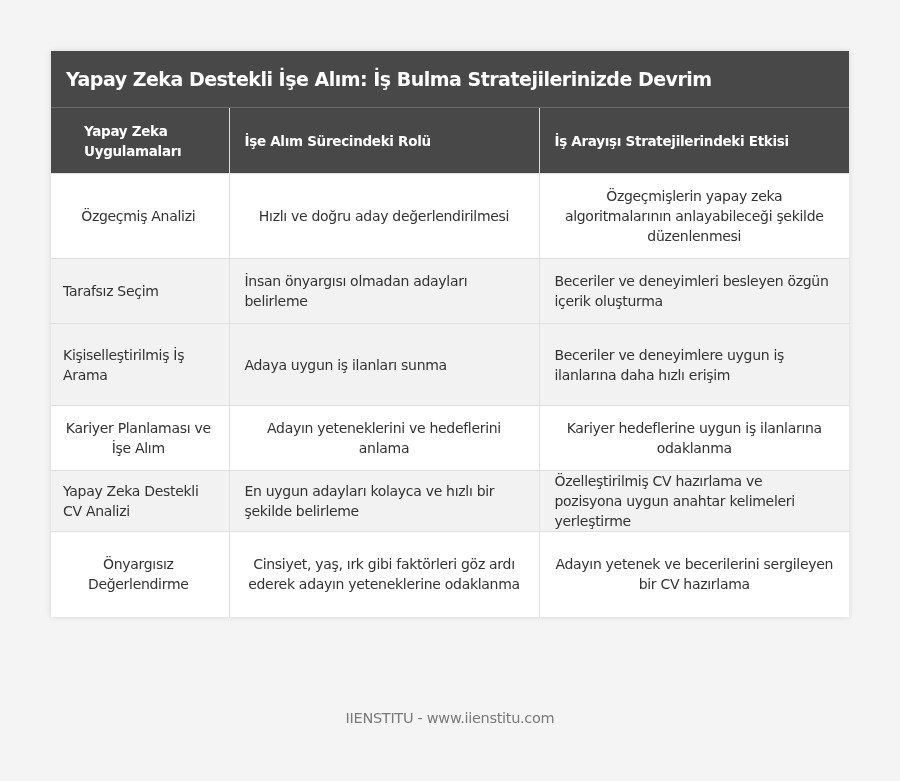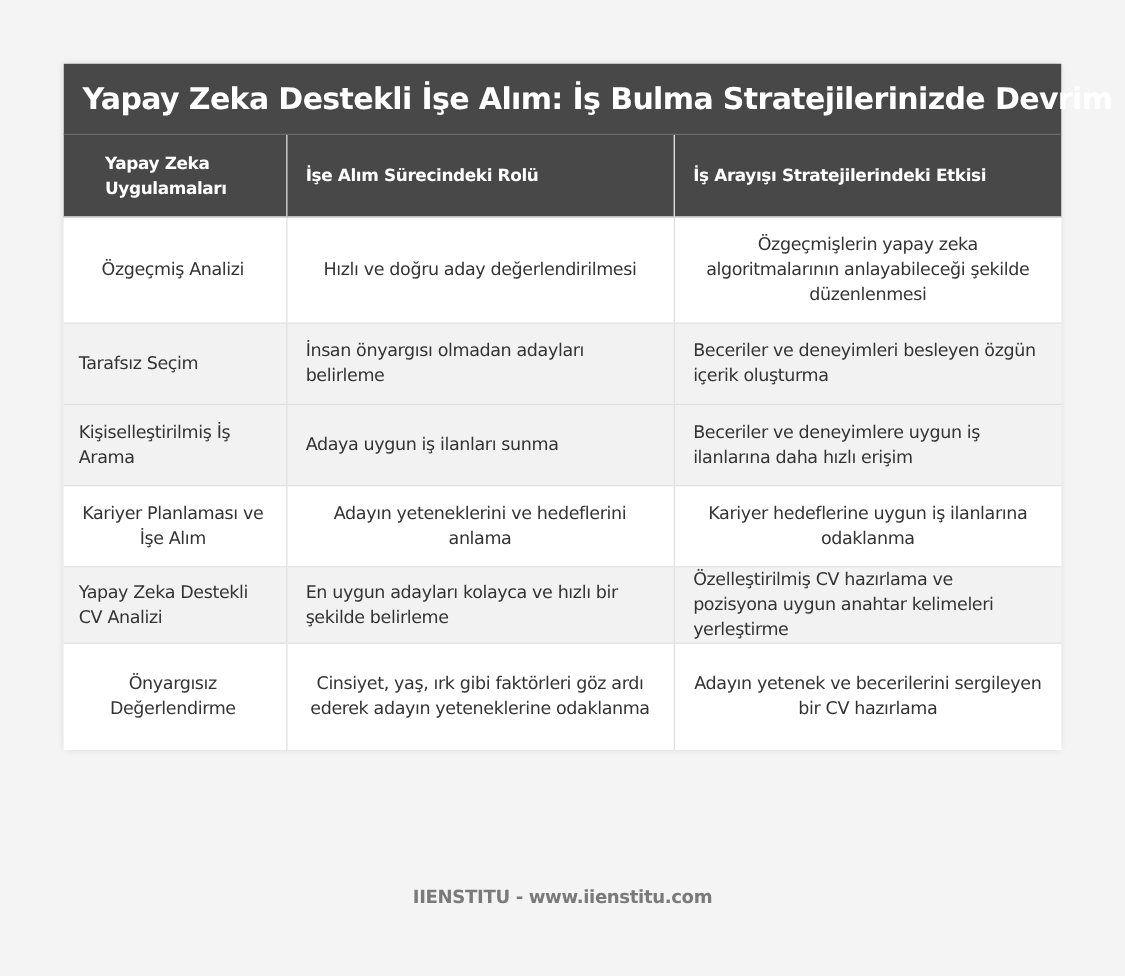--- a/index.html
+++ b/index.html
@@ -15,21 +15,21 @@
     left: 51px; top: 51px;
     width: 798px;
     background: #ffffff;
     box-shadow: 0 0 6px rgba(0,0,0,0.12);
   }
   .title-bar {
     height: 57px;
     background: #484848;
     color: #ffffff;
     font-weight: bold;
-    font-size: 24px;
+    font-size: 19px;
     line-height: 57px;
     padding-left: 15px;
     letter-spacing: -0.5px;
     white-space: nowrap;
     border-bottom: 1px solid #6a6a6a;
     box-sizing: border-box;
   }
   table {
     border-collapse: collapse;
     width: 798px;
@@ -65,21 +65,20 @@
   tr.even td { background: #f2f2f2; }
   tr.odd td { background: #ffffff; text-align: center; }
   .footer {
     position: absolute;
     left: 0; width: 900px;
     top: 710px;
     text-align: center;
     color: #7a7a7a;
     font-size: 14.5px;
     letter-spacing: -0.3px;
-    font-weight: bold;
   }
 </style>
 </head>
 <body>
 
 <div class="table-wrap">
   <div class="title-bar">Yapay Zeka Destekli İşe Alım: İş Bulma Stratejilerinizde Devrim</div>
   <table>
     <colgroup>
         <col class="c1">
@@ -97,21 +96,21 @@
       <tr class="odd" style="height:85px">
         <td>Özgeçmiş Analizi</td>
         <td>Hızlı ve doğru aday değerlendirilmesi</td>
         <td>Özgeçmişlerin yapay zeka algoritmalarının anlayabileceği şekilde düzenlenmesi</td>
       </tr>
       <tr class="even" style="height:65px">
         <td>Tarafsız Seçim</td>
         <td>İnsan önyargısı olmadan adayları belirleme</td>
         <td>Beceriler ve deneyimleri besleyen özgün içerik oluşturma</td>
       </tr>
-      <tr class="even" style="height:65px">
+      <tr class="even" style="height:82px">
         <td>Kişiselleştirilmiş İş Arama</td>
         <td>Adaya uygun iş ilanları sunma</td>
         <td>Beceriler ve deneyimlere uygun iş ilanlarına daha hızlı erişim</td>
       </tr>
       <tr class="odd" style="height:65px">
         <td>Kariyer Planlaması ve İşe Alım</td>
         <td>Adayın yeteneklerini ve hedeflerini anlama</td>
         <td>Kariyer hedeflerine uygun iş ilanlarına odaklanma</td>
       </tr>
       <tr class="even" style="height:61px">

